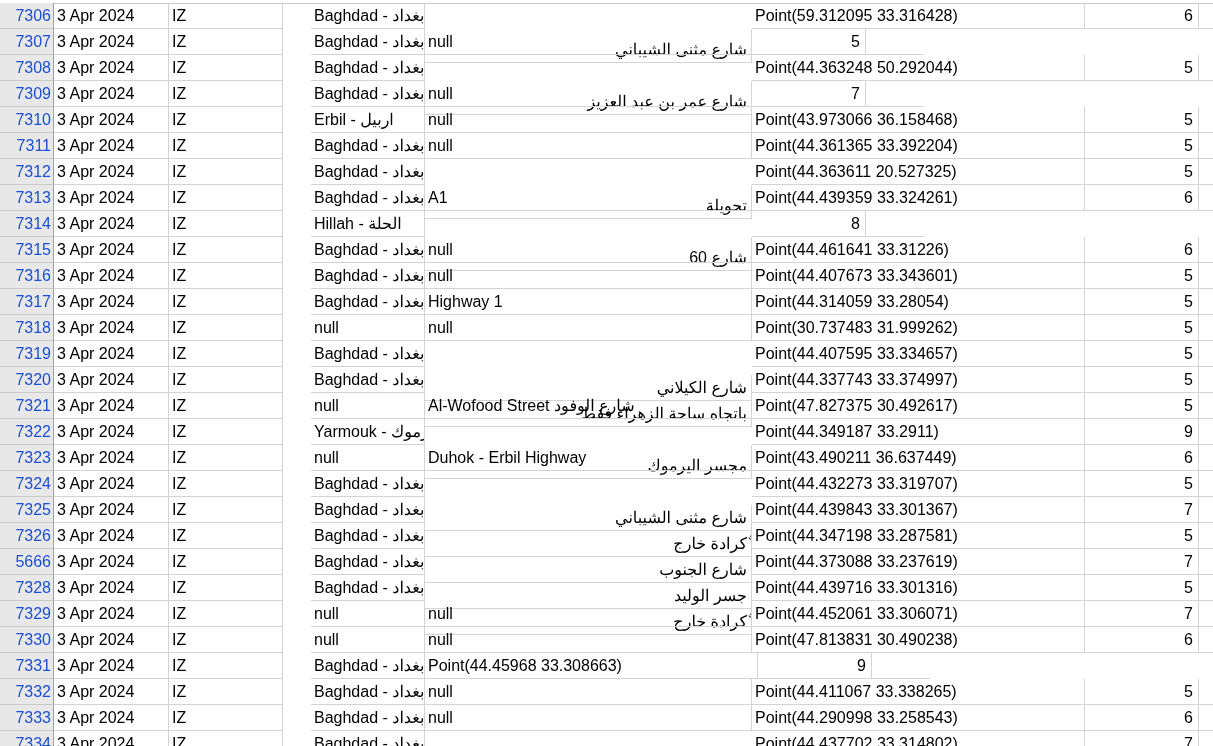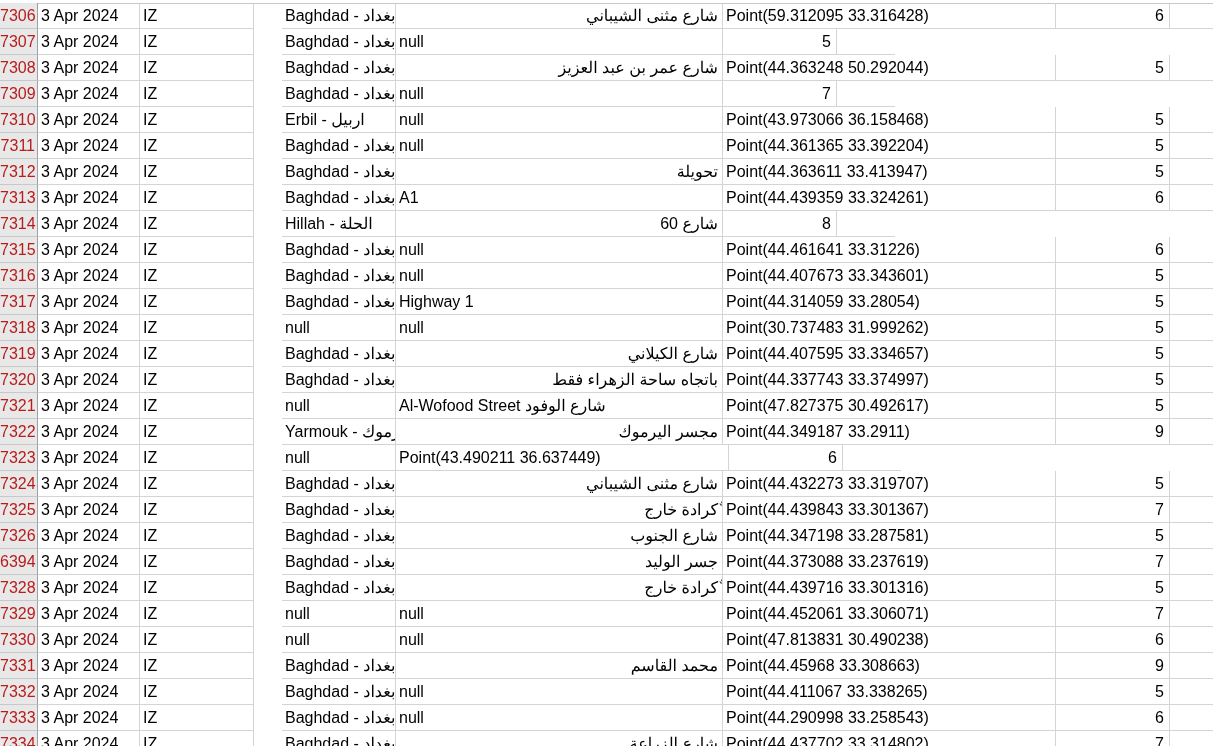--- a/index.html
+++ b/index.html
@@ -2,27 +2,27 @@
 <html><head>
   <meta charset="utf-8">
   <style>
     html, body { margin: 0; padding: 0; background: #ffffff; }
     body { width: 1213px; height: 746px; overflow: hidden; position: relative;
            font-family: "Liberation Sans", sans-serif; font-size: 16px; color: #000; }
     .sheet { position: absolute; left: 0; top: 3px; }
     .row { display: flex; height: 26px; box-sizing: border-box; }
     .cell { box-sizing: border-box; height: 26px; border-right: 1px solid #d4d4d4; border-bottom: 1px solid #d4d4d4;
             line-height: 25px; white-space: nowrap; overflow: hidden; padding: 0 3px; }
-    .rh { width: 38px; background: #e8e8e8; color: #b91c1c; text-align: right; padding: 0 2px 0 0;
+    .rh { width: 54px; background: #e8e8e8; color: #1d4ed8; text-align: right; padding: 0 2px 0 0;
           border-right: 1px solid #9aa0a6; border-bottom: 1px solid #c8c8c8; }
-    .c-date { width: 102px; }
+    .c-date { width: 115px; }
     .c-cc { width: 114px; }
     .c-city { width: 114px; margin-left: 28px; }
     .c-street { width: 327px; }
-    .c-street.rtl { direction: rtl; text-align: right; padding-right: 4px; }
+    .c-street.rtl { direction: rtl; text-align: right; padding-right: 4px; margin-top: 34px; }
     .c-point { width: 333px; }
     .c-num { width: 114px; text-align: right; padding-right: 5px; }
     .c-empty { width: 58px; border-right: none; }
     .topline { position: absolute; left: 0; top: 0; width: 1213px; height: 3px; border-bottom: 1px solid #c8c8c8; background: #fff; }
   </style>
 </head>
 <body>
 
 <div class="topline"></div>
 <div class="sheet" id="sheet">
@@ -89,21 +89,21 @@
     <div class="cell c-num">5</div>
     <div class="cell c-empty"></div>
   </div>
 
   <div class="row">
     <div class="cell rh">7312</div>
     <div class="cell c-date">3 Apr 2024</div>
     <div class="cell c-cc">IZ</div>
     <div class="cell c-city">Baghdad - بغداد</div>
     <div class="cell c-street rtl">تحويلة</div>
-    <div class="cell c-point">Point(44.363611 33.413947)</div>
+    <div class="cell c-point">Point(44.363611 20.527325)</div>
     <div class="cell c-num">5</div>
     <div class="cell c-empty"></div>
   </div>
 
   <div class="row">
     <div class="cell rh">7313</div>
     <div class="cell c-date">3 Apr 2024</div>
     <div class="cell c-cc">IZ</div>
     <div class="cell c-city">Baghdad - بغداد</div>
     <div class="cell c-street">A1</div>
@@ -208,20 +208,21 @@
     <div class="cell c-point">Point(44.349187 33.2911)</div>
     <div class="cell c-num">9</div>
     <div class="cell c-empty"></div>
   </div>
 
   <div class="row">
     <div class="cell rh">7323</div>
     <div class="cell c-date">3 Apr 2024</div>
     <div class="cell c-cc">IZ</div>
     <div class="cell c-city">null</div>
+    <div class="cell c-street">Duhok - Erbil Highway</div>
     <div class="cell c-point">Point(43.490211 36.637449)</div>
     <div class="cell c-num">6</div>
     <div class="cell c-empty"></div>
   </div>
 
   <div class="row">
     <div class="cell rh">7324</div>
     <div class="cell c-date">3 Apr 2024</div>
     <div class="cell c-cc">IZ</div>
     <div class="cell c-city">Baghdad - بغداد</div>
@@ -247,21 +248,21 @@
     <div class="cell c-date">3 Apr 2024</div>
     <div class="cell c-cc">IZ</div>
     <div class="cell c-city">Baghdad - بغداد</div>
     <div class="cell c-street rtl">شارع الجنوب</div>
     <div class="cell c-point">Point(44.347198 33.287581)</div>
     <div class="cell c-num">5</div>
     <div class="cell c-empty"></div>
   </div>
 
   <div class="row">
-    <div class="cell rh">6394</div>
+    <div class="cell rh">5666</div>
     <div class="cell c-date">3 Apr 2024</div>
     <div class="cell c-cc">IZ</div>
     <div class="cell c-city">Baghdad - بغداد</div>
     <div class="cell c-street rtl">جسر الوليد</div>
     <div class="cell c-point">Point(44.373088 33.237619)</div>
     <div class="cell c-num">7</div>
     <div class="cell c-empty"></div>
   </div>
 
   <div class="row">
@@ -295,21 +296,20 @@
     <div class="cell c-point">Point(47.813831 30.490238)</div>
     <div class="cell c-num">6</div>
     <div class="cell c-empty"></div>
   </div>
 
   <div class="row">
     <div class="cell rh">7331</div>
     <div class="cell c-date">3 Apr 2024</div>
     <div class="cell c-cc">IZ</div>
     <div class="cell c-city">Baghdad - بغداد</div>
-    <div class="cell c-street rtl">محمد القاسم</div>
     <div class="cell c-point">Point(44.45968 33.308663)</div>
     <div class="cell c-num">9</div>
     <div class="cell c-empty"></div>
   </div>
 
   <div class="row">
     <div class="cell rh">7332</div>
     <div class="cell c-date">3 Apr 2024</div>
     <div class="cell c-cc">IZ</div>
     <div class="cell c-city">Baghdad - بغداد</div>

